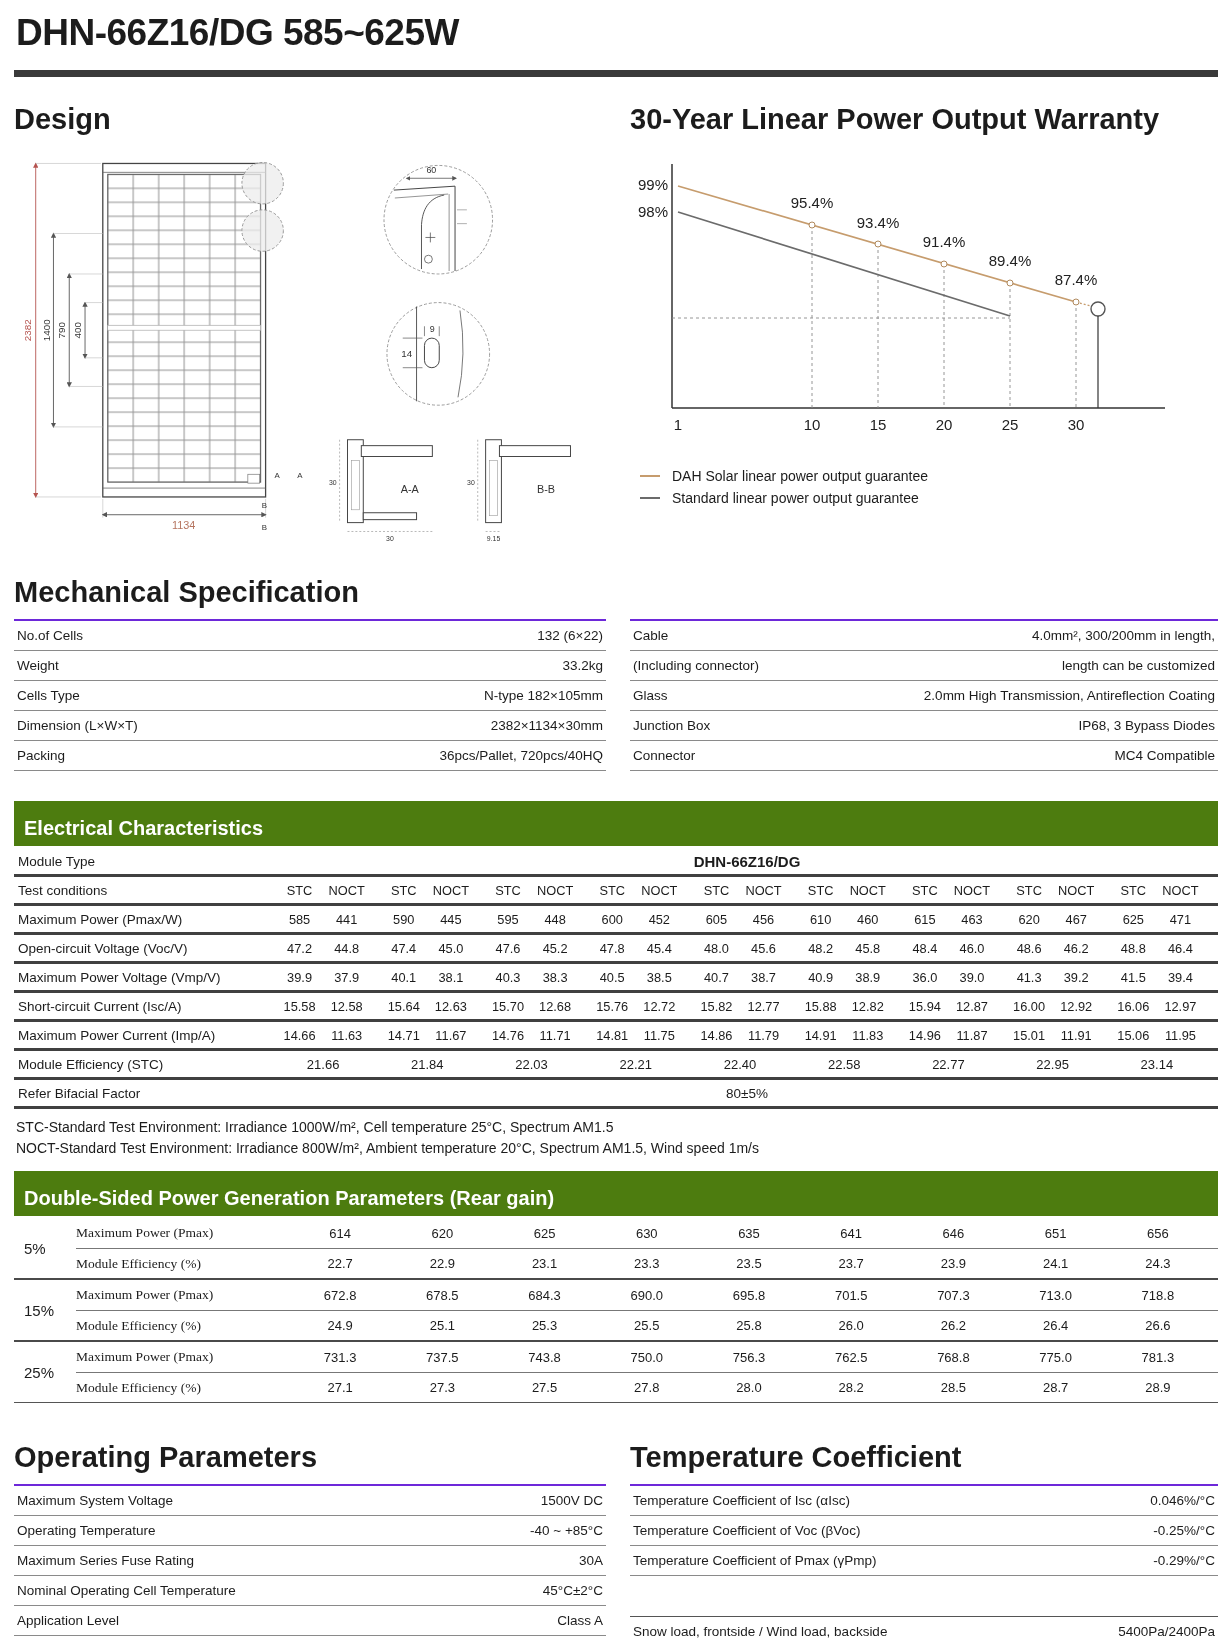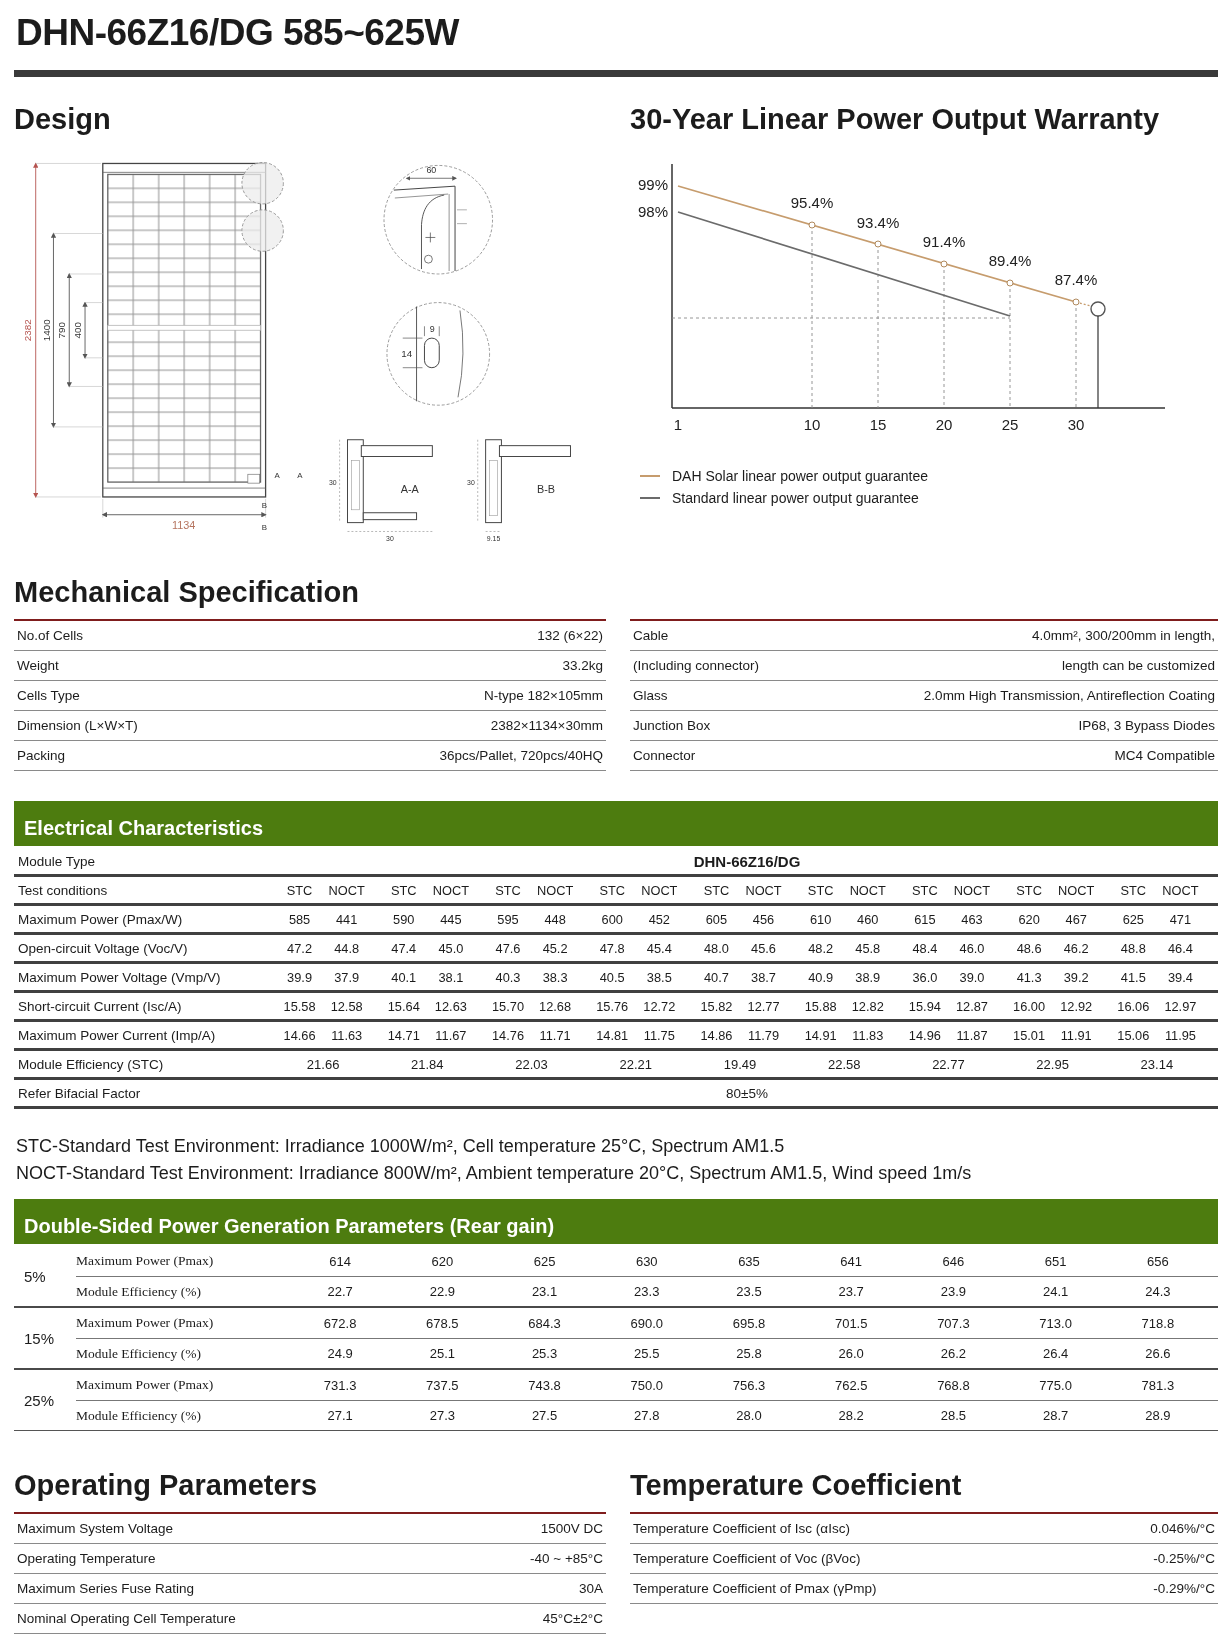--- a/index.html
+++ b/index.html
@@ -11,38 +11,38 @@
   }
   h1 { font-size:37px; font-weight:bold; letter-spacing:-0.5px; padding-left:2px; }
   .title-rule { height:7px; background:#3a3a3a; margin:16px 0 26px; }
   h2 { font-size:29px; font-weight:bold; margin-bottom:10px; }
   .two-col { display:flex; gap:24px; }
   .col-l { flex:0 0 592px; }
   .col-r { flex:1; }
   svg text { font-family:"Liberation Sans", sans-serif; }
 
   
-  .spec-table { border-top:2px solid #7f1d1d; }
+  .spec-table { border-top:2px solid #6d28d9; }
   .spec-row { display:flex; justify-content:space-between; align-items:center;
     min-height:30px; border-bottom:1px solid #8a8a8a; font-size:13.5px; padding:0 3px; }
   .spec-row .v { text-align:right; }
 
   
   .banner { background:#4d7c0f; color:#fff; font-size:20px; font-weight:bold;
     padding:16px 10px 6px; margin-bottom:2px; }
 
   
   .ec-row { display:flex; align-items:center; border-bottom:3px solid #404040; min-height:29px; }
   .ec-label { flex:0 0 262px; font-size:13.5px; padding-left:4px; }
   .ec-center { flex:1; text-align:center; font-weight:bold; font-size:15px; }
   .ec-vals { flex:1; display:flex; gap:10px; padding-right:14px; }
   .ec-pair { flex:1; display:flex; }
   .ec-pair span { flex:1; text-align:center; font-size:12.8px; }
   .ec-paircell { flex:1; text-align:center; font-size:13px; }
-  .ec-notes { margin-top:24px; font-size:18px; line-height:1.5; padding-left:2px; }
+  .ec-notes { margin-top:8px; font-size:14px; line-height:1.5; padding-left:2px; }
 
   
   .rg-group { display:flex; border-bottom:2px solid #4a4a4a; }
   .rg-group:last-child { border-bottom:1.5px solid #555; }
   .rg-gain { flex:0 0 62px; display:flex; align-items:center; font-size:15px; padding-left:10px; }
   .rg-rows { flex:1; }
   .rg-row { display:flex; align-items:center; min-height:30px; }
   .rg-row + .rg-row { border-top:1px solid #777; }
   .rg-label { flex:0 0 218px; font-size:13.5px;font-family:Liberation Serif, serif; }
   .rg-vals { flex:1; display:flex; gap:10px; padding-right:14px; }
@@ -554,21 +554,21 @@
     </div>
   </div>
 
   <div class="ec-row">
     <div class="ec-label">Module Efficiency (STC)</div>
     <div class="ec-vals">
       <div class="ec-paircell">21.66</div>
         <div class="ec-paircell">21.84</div>
         <div class="ec-paircell">22.03</div>
         <div class="ec-paircell">22.21</div>
-        <div class="ec-paircell">19.49</div>
+        <div class="ec-paircell">22.40</div>
         <div class="ec-paircell">22.58</div>
         <div class="ec-paircell">22.77</div>
         <div class="ec-paircell">22.95</div>
         <div class="ec-paircell">23.14</div>
     </div>
   </div>
 
   <div class="ec-row">
     <div class="ec-label">Refer Bifacial Factor</div>
     <div class="ec-center" style="font-weight:normal;font-size:13.5px;">80±5%</div>

